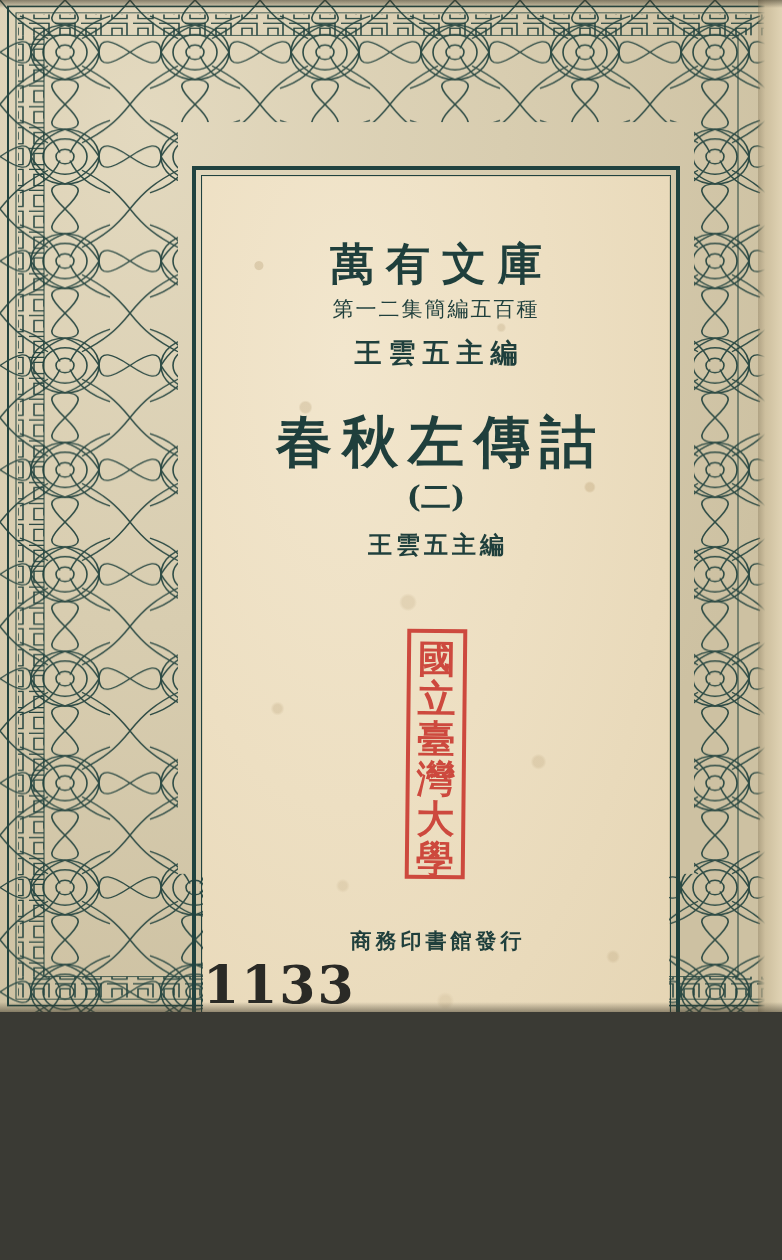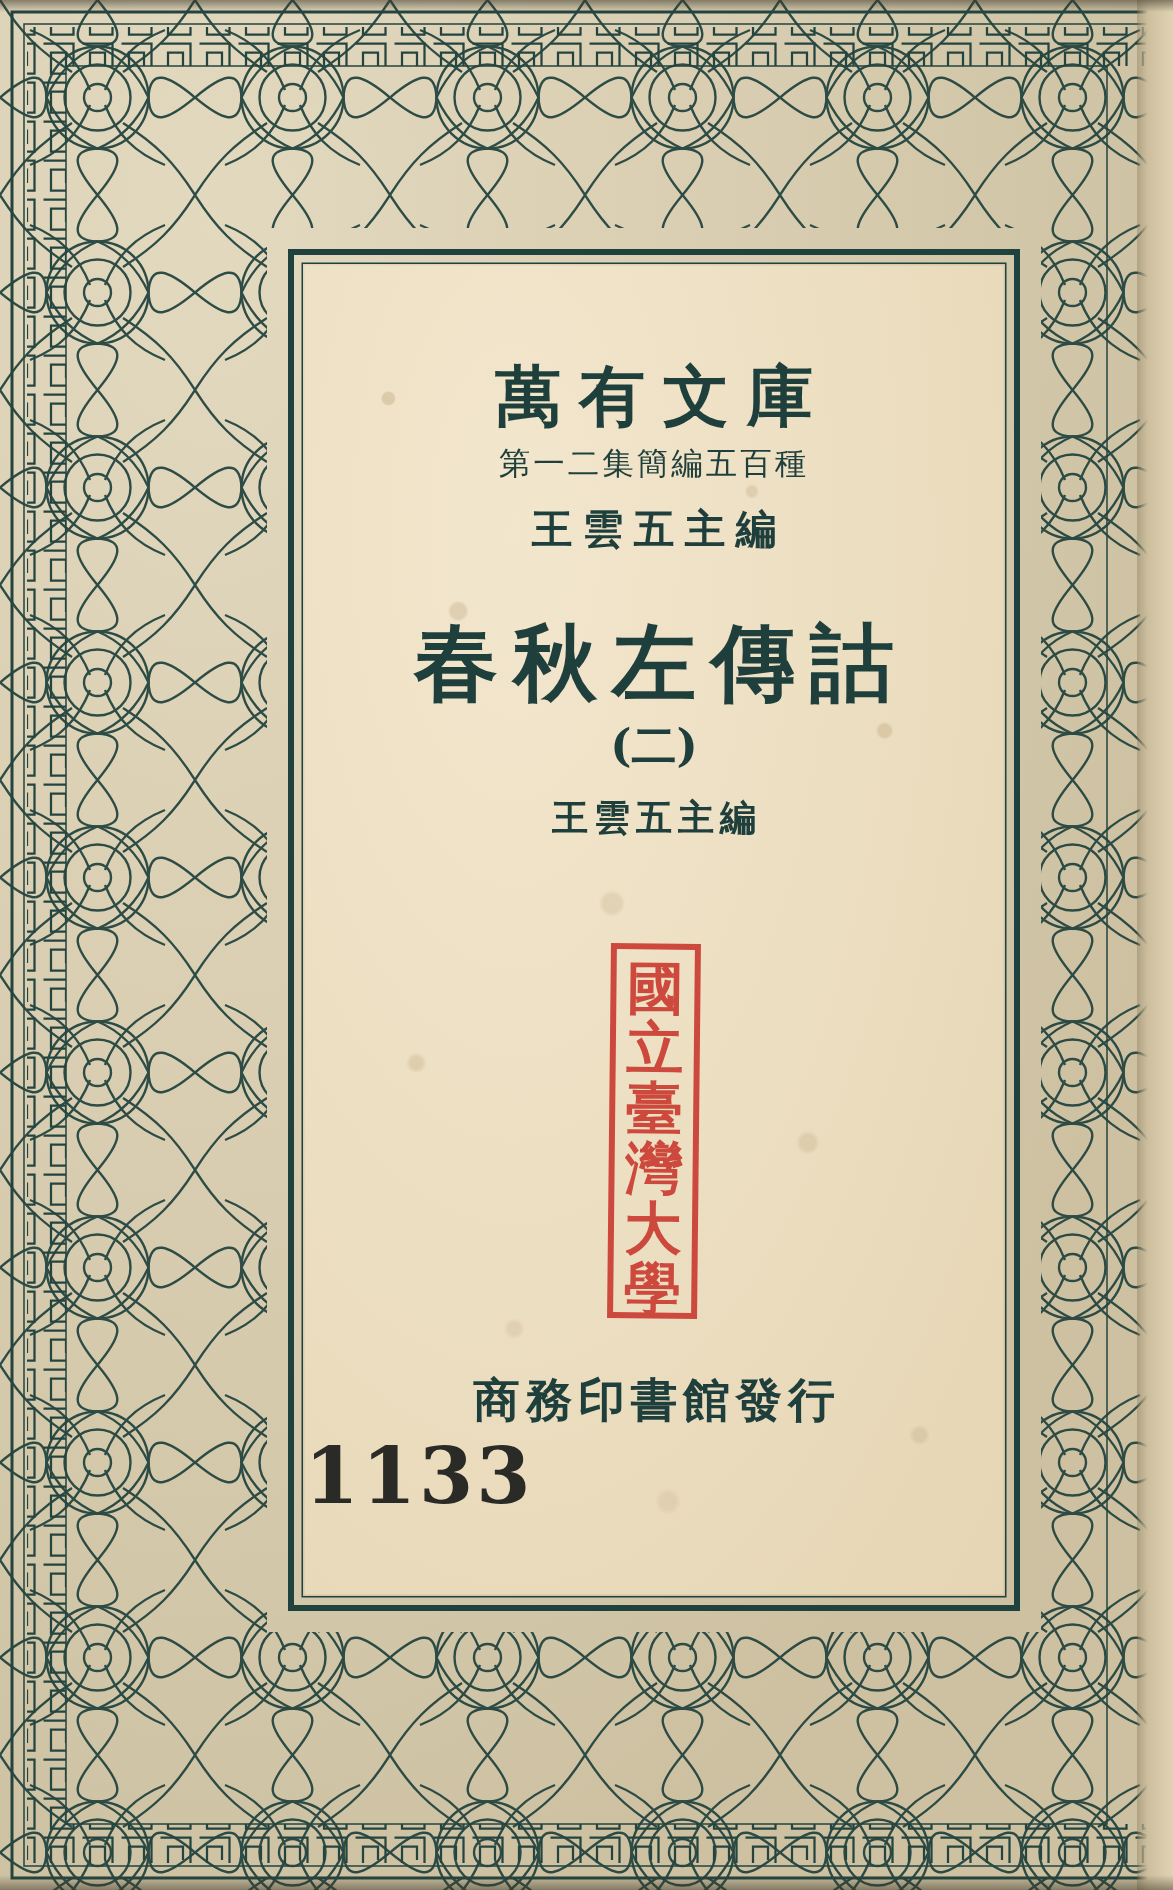--- a/index.html
+++ b/index.html
@@ -6,21 +6,21 @@
     margin: 0;
     padding: 0;
     background: #3a3a34;
   }
   body {
     font-family: "Liberation Serif", serif;
   }
   .page {
     position: relative;
     width: 782px;
-    height: 1260px;
+    height: 1012px;
     overflow: hidden;
     background: #d9cfb4;
   }
 
   
   .cover-bg {
     position: absolute;
     inset: 0;
     background:
       radial-gradient(ellipse at 18% 12%, #e3d9bf 0%, #d8cdb0 40%, #cdc1a2 75%),
@@ -167,21 +167,21 @@
     letter-spacing: 0;
     opacity: 0.88;
     transform: rotate(0.6deg);
   }
   .seal span { display: block; }
 
   .publisher {
     position: absolute;
     left: 0; right: 0;
     bottom: 108px;
-    font-size: 31px;
+    font-size: 21px;
     letter-spacing: 4px;
     font-weight: 700;
     text-indent: 4px;
   }
   .number {
     position: absolute;
     left: 0; right: 0;
     bottom: 48px;
     font-family: "DejaVu Serif", "Liberation Serif", serif;
     font-size: 52px;

